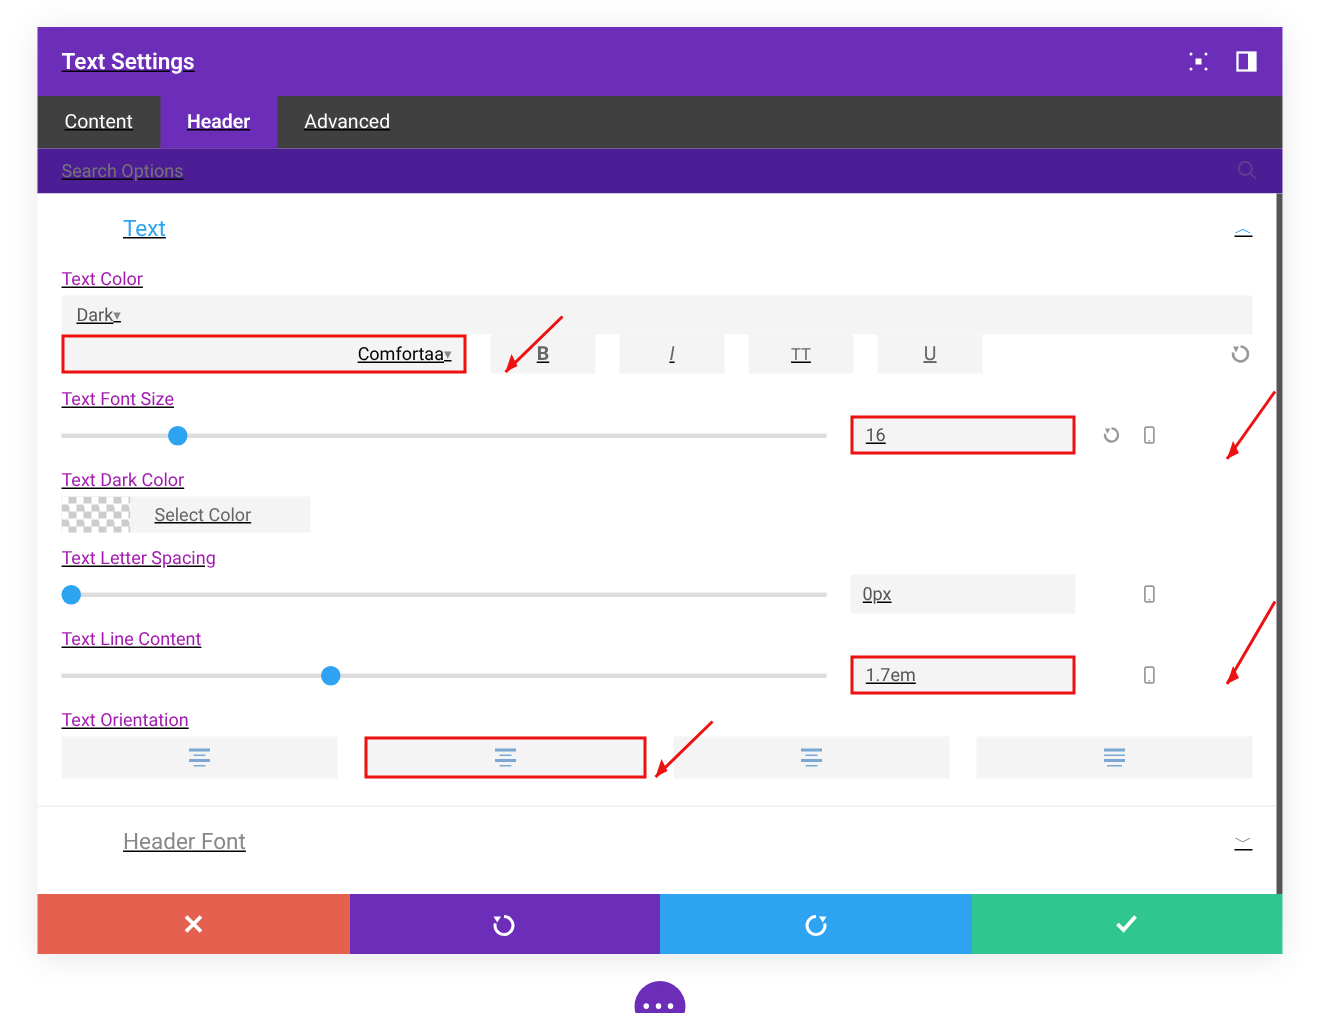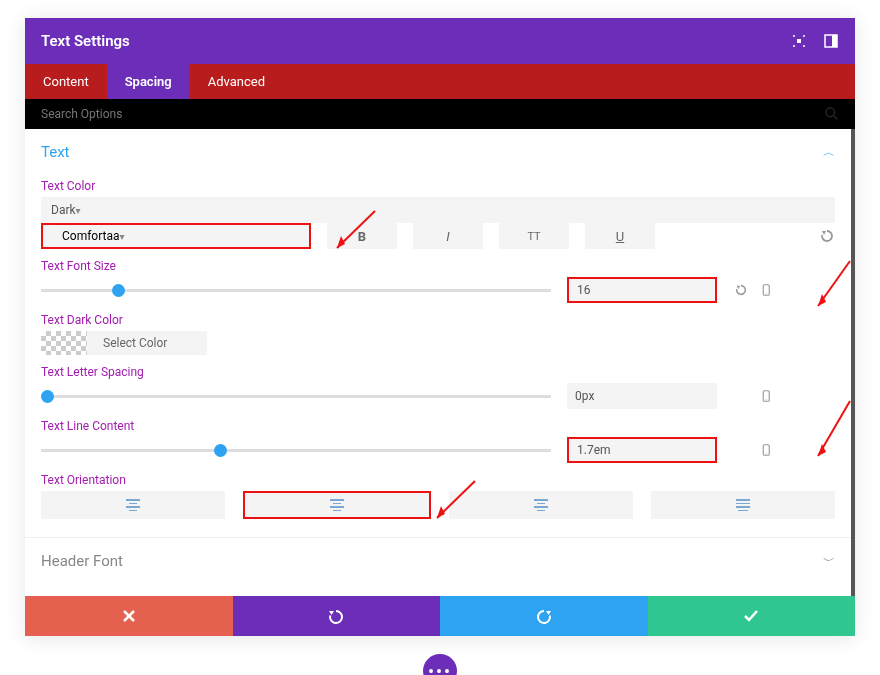--- a/index.html
+++ b/index.html
@@ -1,38 +1,38 @@
 <!DOCTYPE html>
 <html><head>
 <meta charset="utf-8">
 <style>
   * { box-sizing: border-box; margin: 0; padding: 0; font-family: -apple-system, BlinkMacSystemFont, "Segoe UI", Roboto, sans-serif; }
   body { background: #fff; }
-  .modal { width: 830px; margin: 18px auto; box-shadow: 0 2px 20px rgba(0,0,0,0.1); position: relative; }
+  .modal { width: 830px; margin: 18px auto; box-shadow: 0 2px 20px rgba(0,0,0,0.1); position: relative; text-decoration: underline; }
   .header { background: #6c2eb9; color: #fff; padding: 14px 16px; display: flex; align-items: center; justify-content: space-between; }
   .header h1 { font-size: 15px; font-weight: 600; }
   .header-icons { display: flex; gap: 16px; }
   .header-icon { width: 16px; height: 16px; cursor: pointer; display:flex; align-items:center; justify-content:center; }
-  .tabs { background: #b91c1c; display: flex; }
+  .tabs { background: #404040; display: flex; }
   .tab { padding: 10px 18px; color: #fff; font-size: 13px; cursor: pointer; }
   .tab.active { background: #6c2eb9; font-weight: 600; }
-  .searchbar { background: #000000; padding: 8px 16px; display:flex; align-items:center; justify-content:flex-start; }
+  .searchbar { background: #4c1d95; padding: 8px 16px; display:flex; align-items:center; justify-content:flex-start; }
   .searchbar input { border: none; background: transparent; outline: none; font-size: 12px; color: #888; flex:1; }
   .search-icon { width:14px; height:14px; opacity:0.3; }
   .panel-body { background:#fff; padding: 0 16px 18px; max-height: 480px; overflow-y:auto; border-right: 4px solid #555; }
-  .section-header { display:flex; justify-content:space-between; align-items:center; padding: 14px 0 8px; cursor:pointer; }
+  .section-header { display:flex; justify-content:space-between; align-items:center; padding: 14px 0 8px; cursor:pointer;margin-left:41px; }
   .section-header.text h2 { color: #2ea3f2; font-weight:400; font-size:15px; }
   .section-header.collapsed h2 { color:#888; font-size:15px; font-weight:400; }
   .chev { font-size:12px; color:#2ea3f2; }
   .chev.down { color:#888; }
   .field-label { font-size:12px; color:#a21caf; margin: 10px 0 4px; }
   .select { width:100%; background:#f4f4f4; border:none; padding:6px 10px; font-size:12px; color:#555; height:26px; display:flex; align-items:center; cursor:pointer; }
   .caret { font-size:10px; color:#888; }
   .font-row { display:flex; gap:16px; align-items:center; }
-  .font-select { width:270px; background:#f4f4f4; border:2px solid #e11; padding:4px 19px; font-size:12px; display:flex; align-items:center; justify-content:flex-start; cursor:pointer; height:26px;}
+  .font-select { width:270px; background:#f4f4f4; border:2px solid #e11; padding:4px 8px; font-size:12px; display:flex; align-items:center; justify-content:flex-end; cursor:pointer; height:26px;}
   .style-btn { width:70px; height:26px; background:#f4f4f4; display:flex; align-items:center; justify-content:center; font-size:13px; color:#666; cursor:pointer; }
   .reset-icon { margin-left:auto; opacity:0.6; cursor:pointer; }
   .slider-row { display:flex; gap:16px; align-items:center; }
   .slider-track { flex:1; height:3px; background:#ddd; position:relative; max-width:510px; }
   .slider-thumb { position:absolute; top:-5px; width:13px; height:13px; border-radius:50%; background:#2ea3f2; cursor:pointer; }
   .val-input { width:150px; height:26px; background:#f4f4f4; border:none; padding:0 8px; font-size:12px; color:#555; }
   .val-input.hl { border:2px solid #e11; }
   .row-icons { display:flex; gap:10px; align-items:center; }
   .small-icon { width:16px; height:16px; opacity:0.6; cursor:pointer; display:flex; align-items:center; justify-content:center; }
   .color-row { display:flex; align-items:center; }
@@ -76,21 +76,21 @@
         <svg width="14" height="14" viewBox="0 0 14 14">
             <rect x="1" y="1" width="12" height="12" fill="none" stroke="#fff" stroke-width="1.5"></rect>
             <rect x="8" y="1" width="5" height="12" fill="#fff"></rect>
           </svg>
       </div>
     </div>
   </div>
 
   <div class="tabs">
     <div class="tab">Content</div>
-    <div class="tab active">Spacing</div>
+    <div class="tab active">Header</div>
     <div class="tab">Advanced</div>
   </div>
 
   <div class="searchbar">
     <input placeholder="Search Options" style="">
     <svg class="search-icon" viewBox="0 0 16 16">
         <circle cx="6" cy="6" r="5" fill="none" stroke="#888" stroke-width="1.5"></circle>
         <line x1="10" y1="10" x2="14" y2="14" stroke="#888" stroke-width="1.5"></line>
       </svg>
   </div>

